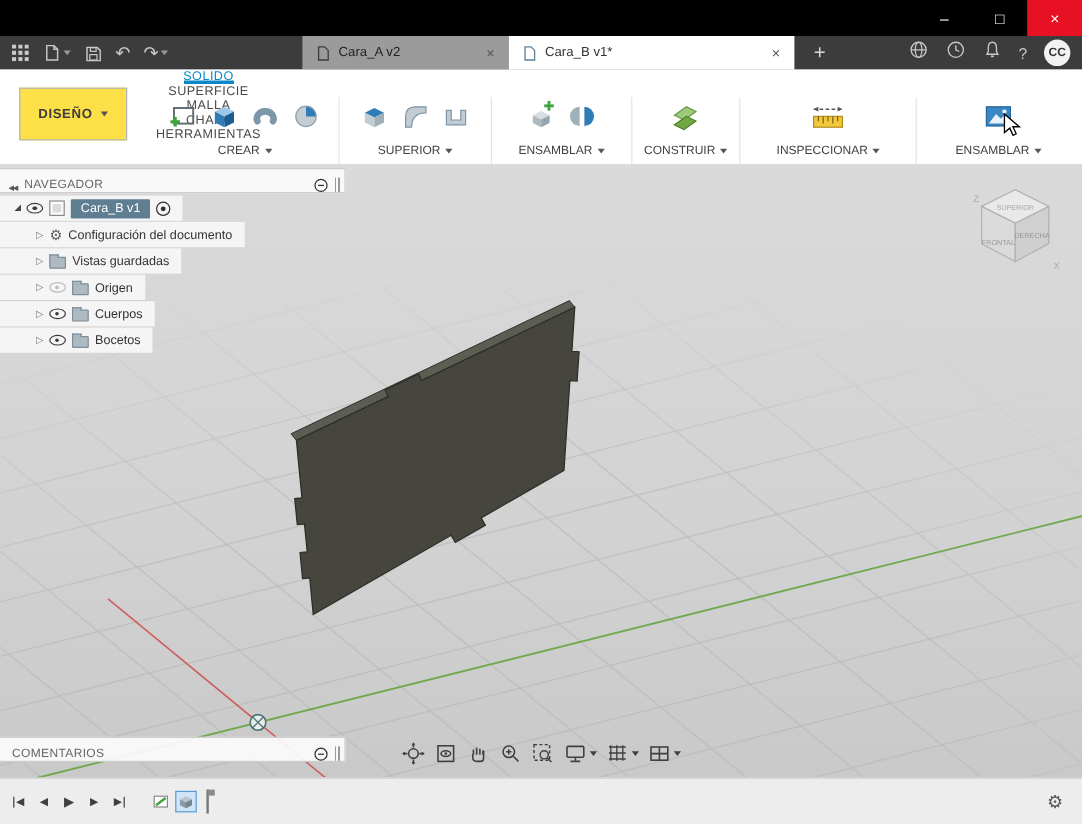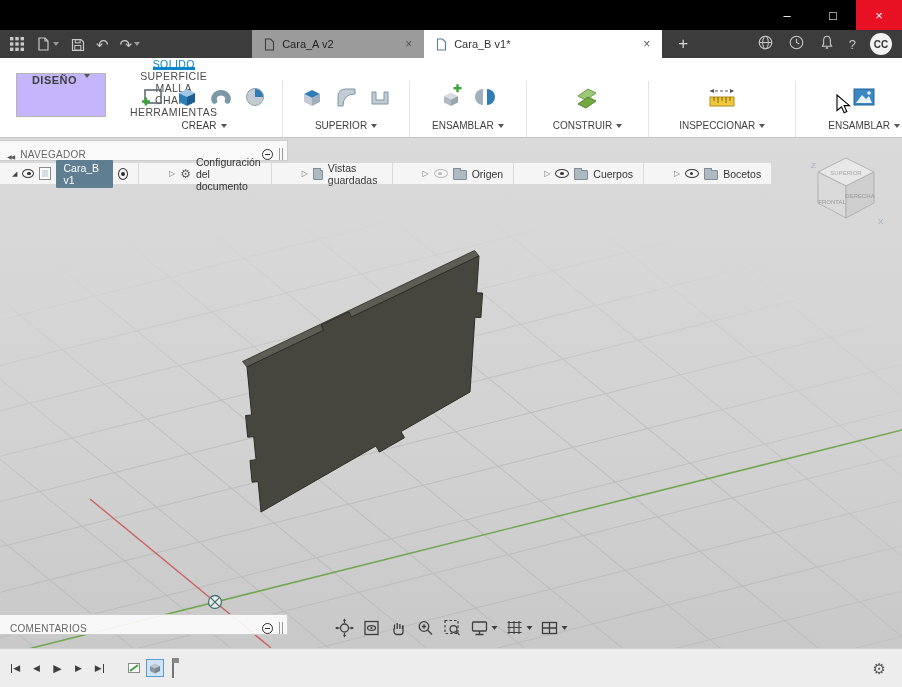--- a/index.html
+++ b/index.html
@@ -25,46 +25,46 @@
   .doc-tab.inactive { background:#9b9b9b; color:#1f1f1f; width:172px; }
   .doc-tab.active { background:#fff; color:#333; width:238px; }
   .tab-close { margin-left:auto; font-size:12px; color:#555; }
   .newtab { color:#d8d8d8; font-size:17px; display:flex; align-items:center; margin-left:16px; }
   .appbar-right { margin-left:auto; display:flex; align-items:center; gap:14px; padding-right:10px; }
   .help-glyph { color:#c9c9c9; font-size:13px; }
   .avatar { width:22px; height:22px; border-radius:50%; background:#f2f2f2; color:#333; font-size:10px; font-weight:bold; display:flex; align-items:center; justify-content:center; }
 
   
   .ribbon { height:80px; background:#fff; border-bottom:1px solid #c6c6c6; position:relative; }
-  .workspace-btn { position:absolute; left:16px; top:15px; width:90px; height:44px; border:1px solid #b5b5b5; background:#c4b5fd; display:flex; justify-content:center; gap:7px; font-size:11px; font-weight:bold; letter-spacing:.5px; color:#3d3d3d; }
+  .workspace-btn { position:absolute; left:16px; top:15px; width:90px; height:44px; border:1px solid #b5b5b5; background:#fde047; display:flex; align-items:center; justify-content:center; gap:7px; font-size:11px; font-weight:bold; letter-spacing:.5px; color:#3d3d3d; }
   .workspace-btn .caret { border-top-color:#555; }
   .ribbon-tabs { position:absolute; left:130px; top:0; height:22px; display:flex; align-items:center;flex-direction:column; }
   .ribbon-tab { font-size:10.5px; color:#4a4a4a; letter-spacing:.4px; height:22px; display:flex; align-items:center; }
   .ribbon-tab.active { color:#0a87c9; box-shadow: inset 0 -3px 0 #0a87c9; }
   .groups { position:absolute; left:126px; top:23px; height:56px; display:flex; }
   .group { display:flex; flex-direction:column; align-items:center; justify-content:flex-start; }
   .group + .group { border-left:1px solid #e4e4e4; }
   .group-icons { height:36px; display:flex; align-items:center; gap:8px; }
   .group-label { margin-top:3px; font-size:10px; color:#3f3f3f; display:flex; align-items:center; gap:4px;text-align:right; }
   .group-label .caret { border-top-color:#555; }
-  .p14{padding:0 14px}.p16{padding:0 16px}.p22{padding:0 22px}.p26{padding:0 26px}.p30{padding:0 30px}.p32{padding:0 32px}
+  .p14{padding:0 14px}.p16{padding:0 16px}.p22{padding:0 22px}.p26{padding:0 10px}.p30{padding:0 30px}.p32{padding:0 32px}
 
   
   .viewport { position:relative; height:510px; background:linear-gradient(180deg,#dadada 0%,#d2d2d2 60%,#c9c9c9 100%); overflow:hidden; }
   .scene { position:absolute; inset:0; }
 
   
   .navigator { position:absolute; left:0; top:2px; width:288px; }
   .panel-header { height:21px; background:rgba(252,252,252,.92); border:1px solid #cdcdcd; border-left:none; display:flex; align-items:flex-end; font-size:10px; color:#666; letter-spacing:.3px; }
   .collapse-gl { font-size:6px; color:#555; margin:0 6px 0 7px; letter-spacing:-1px; }
   .ph-spacer { flex:1; }
   .circle-minus { width:11px; height:11px; border:1.5px solid #2f2f2f; border-radius:50%; position:relative; display:inline-block; margin-right:6px; }
   .circle-minus::after { content:""; position:absolute; left:1.5px; top:3.5px; width:5px; height:1.5px; background:#2f2f2f; }
   .grip { width:5px; height:12px; margin-right:3px; background:repeating-linear-gradient(90deg,#9a9a9a 0 1px,transparent 1px 3px); }
-  .nav-rows { margin-top:2px; display:flex; flex-direction:row; gap:1px; align-items:flex-start; }
+  .nav-rows { margin-top:2px; display:flex; flex-direction:column; gap:1px; align-items:flex-start; }
   .nav-row { display:flex; align-items:center; gap:5px; height:21px; background:rgba(255,255,255,.74); padding-right:10px; font-size:10.5px; color:#333; }
   .nav-row.root { padding-left:12px; }
   .nav-row.child { padding-left:30px; }
   .tri { font-size:8px; color:#777; line-height:1; }
   .tri.exp { font-size:7px; color:#444; }
   .gear-gl { font-size:12px; color:#5f5f5f; line-height:1; }
   .eye { width:14px; height:9px; border:1.4px solid #3a3a3a; border-radius:50%; position:relative; display:inline-block; }
   .eye::after { content:""; position:absolute; left:3.6px; top:1.6px; width:3.6px; height:3.6px; border-radius:50%; background:#3a3a3a; }
   .eye.off { border-color:#bcbcbc; }
   .eye.off::after { background:#bcbcbc; }

